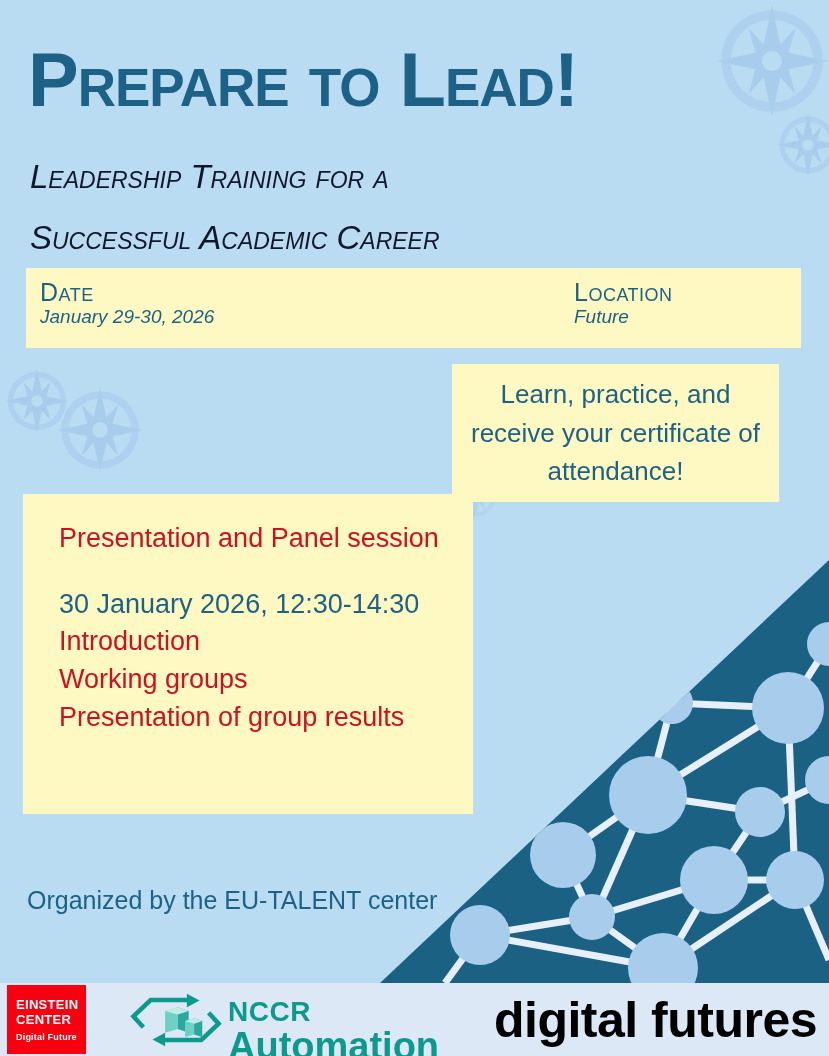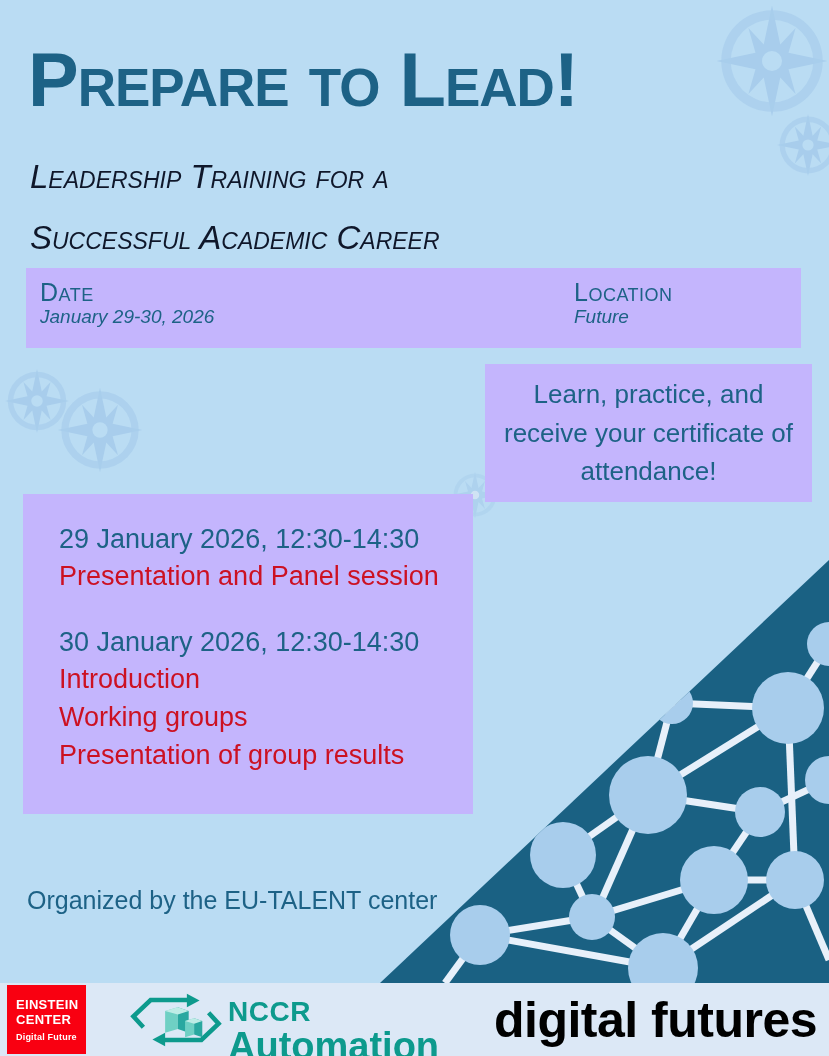--- a/index.html
+++ b/index.html
@@ -62,21 +62,21 @@
     font-variant: small-caps;
     letter-spacing: 0px;
     white-space: nowrap;
   }
   .subtitle.l1 { top: 160px; }
   .subtitle.l2 { top: 221px; }
 
   
   .panel {
     position: absolute;
-    background: #c4b5fd;
+    background: #fef9c3;
   }
   #date-band {
     left: 26px; top: 268px;
     width: 775px; height: 80px;
   }
   .band-col { position: absolute; }
   .band-label {
     font-size: 25px;
     font-variant: small-caps;
     color: #1d6286;
@@ -87,21 +87,21 @@
     font-size: 19px;
     color: #1d6286;
     line-height: 1;
     margin-top: 2px;
     font-style: italic;
   }
   #col-date { left: 14px; top: 12px; }
   #col-location { left: 548px; top: 12px; }
 
   #cert-box {
-    left: 485px; top: 364px;
+    left: 452px; top: 364px;
     width: 327px; height: 138px;
     display: flex;
     align-items: center;
     justify-content: center;
   }
   #cert-text {
     font-size: 26px;
     line-height: 1.48;
     color: #1d6286;
     text-align: center;
@@ -324,21 +324,20 @@
       <div class="band-value">Future</div>
     </div>
   </div>
 
   <div class="panel" id="cert-box">
     <div id="cert-text">Learn, practice, and receive your certificate of attendance!</div>
   </div>
 
   <div class="panel" id="schedule-box">
     <div id="schedule-inner">
-        <div class="sched-day">29 January 2026, 12:30-14:30</div>
         <div class="sched-item">Presentation and Panel session</div>
         <div class="sched-gap"></div>
         <div class="sched-day">30 January 2026, 12:30-14:30</div>
         <div class="sched-item">Introduction</div>
         <div class="sched-item">Working groups</div>
         <div class="sched-item">Presentation of group results</div>
       </div>
   </div>
 
   <div id="organizer">

